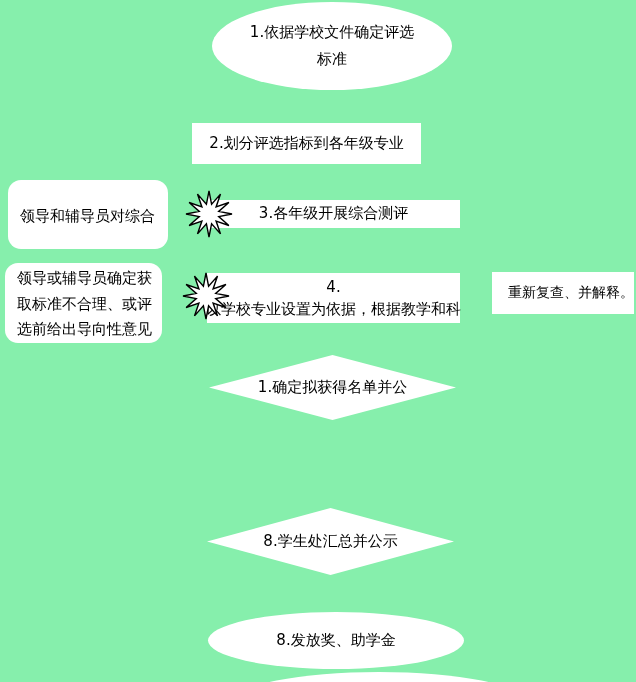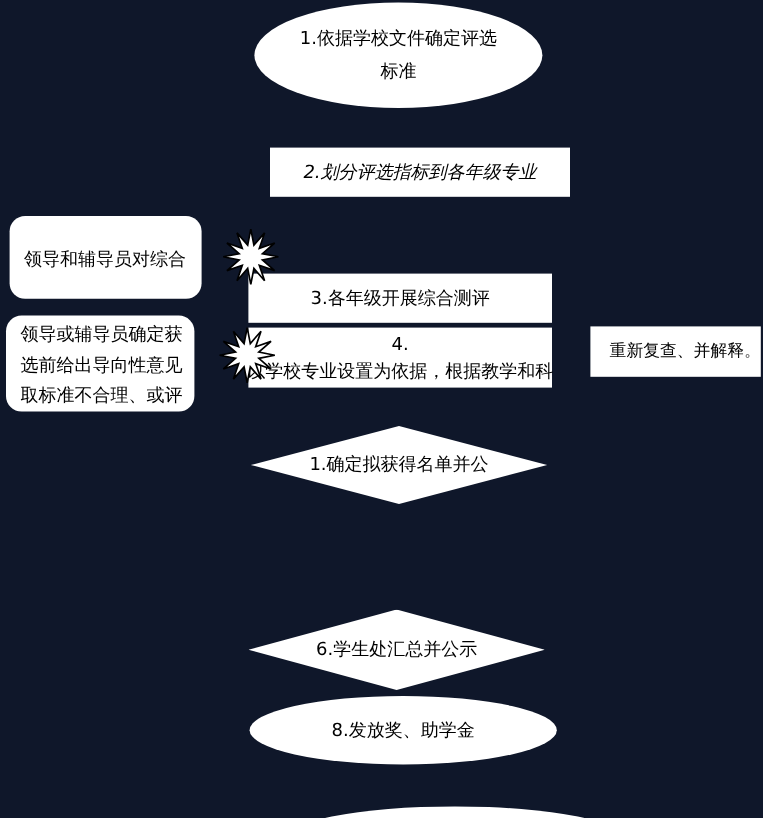--- a/index.html
+++ b/index.html
@@ -1,39 +1,39 @@
 <!DOCTYPE html>
 <html><head>
 <meta charset="utf-8">
 <style>
   html,body{margin:0;padding:0;background:#000;}
   #canvas{
-    position:relative;width:636px;height:682px;background:#0f172a;
+    position:relative;width:636px;height:682px;background:#86efac;
     overflow:hidden;font-family:"DejaVu Sans",sans-serif;color:#000;
   }
   .node{position:absolute;background:#ffffff;color:#000;display:flex;
     flex-direction:column;align-items:center;justify-content:center;
     text-align:center;font-size:15px;line-height:1.55;white-space:nowrap;}
   .ellipse{border-radius:50%;}
   .diamond{clip-path:polygon(50% 0%,100% 50%,50% 100%,0% 50%);}
   .roundbox{position:absolute;background:#ffffff;color:#000;border-radius:13px;
     font-size:15px;line-height:1.75;padding:9px 10px 6px 12px;text-align:left;
     display:flex;flex-direction:column;justify-content:center;white-space:nowrap;}
   .sidebox{position:absolute;background:#ffffff;color:#000;font-size:14px;
     display:flex;align-items:center;justify-content:center;white-space:nowrap;}
   .burst{position:absolute;}
 
   #node1{left:212px;top:2px;width:240px;height:88px;gap:4px;}
-  #node2{left:225px;top:123px;width:250px;height:41px;font-style:italic;}
-  #node3{left:207px;top:200px;width:253px;height:41px;margin-top:28px;}
+  #node2{left:192px;top:123px;width:229px;height:41px;}
+  #node3{left:207px;top:200px;width:253px;height:28px;}
   #node4{left:207px;top:273px;width:253px;height:50px;gap:0;line-height:1.5;}
   #node5{left:209px;top:355px;width:247px;height:65px;}
   #node6{left:207px;top:450px;width:253px;height:40px;}
   #node7{left:207px;top:508px;width:247px;height:67px;}
-  #node8{left:208px;top:580px;width:256px;height:57px;}
+  #node8{left:208px;top:612px;width:256px;height:57px;}
   #node9{left:234px;top:672px;width:290px;height:58px;}
 
   #leftbox1{left:8px;top:180px;width:160px;height:69px;box-sizing:border-box;}
   #leftbox2{left:5px;top:263px;width:157px;height:80px;box-sizing:border-box;line-height:1.72;}
   #rightbox{left:492px;top:272px;width:142px;height:42px;justify-content:flex-end;}
 
   #burst1{left:185px;top:190px;}
   #burst2{left:182px;top:272px;}
 </style>
 </head>
@@ -58,37 +58,37 @@
     <span>4.</span>
     <span>以学校专业设置为依据，根据教学和科</span>
   </div>
 
   <div class="node diamond" id="node5">
     <span>1.确定拟获得名单并公</span>
   </div>
 
 
   <div class="node diamond" id="node7">
-    <span>6.学生处汇总并公示</span>
+    <span>8.学生处汇总并公示</span>
   </div>
 
   <div class="node ellipse" id="node8">
     <span>8.发放奖、助学金</span>
   </div>
 
   <div class="node ellipse" id="node9"></div>
 
   <div class="roundbox" id="leftbox1">
     <span>领导和辅导员对综合</span>
   </div>
 
   <div class="roundbox" id="leftbox2">
     <span>领导或辅导员确定获</span>
+    <span>取标准不合理、或评</span>
     <span>选前给出导向性意见</span>
-    <span>取标准不合理、或评</span>
   </div>
 
   <div class="sidebox" id="rightbox">
     <span>重新复查、并解释。</span>
   </div>
 
   <svg class="burst" id="burst1" width="48" height="48" viewBox="0 0 48 48">
     <polygon fill="#ffffff" stroke="#000000" stroke-width="1.4" points="47,24 33.7,26.6 43.9,35.5 31.1,31.1 35.5,43.9 26.6,33.7 24,47 21.4,33.7 12.5,43.9 16.9,31.1 4.1,35.5 14.3,26.6 1,24 14.3,21.4 4.1,12.5 16.9,16.9 12.5,4.1 21.4,14.3 24,1 26.6,14.3 35.5,4.1 31.1,16.9 43.9,12.5 33.7,21.4"></polygon>
   </svg>
 

